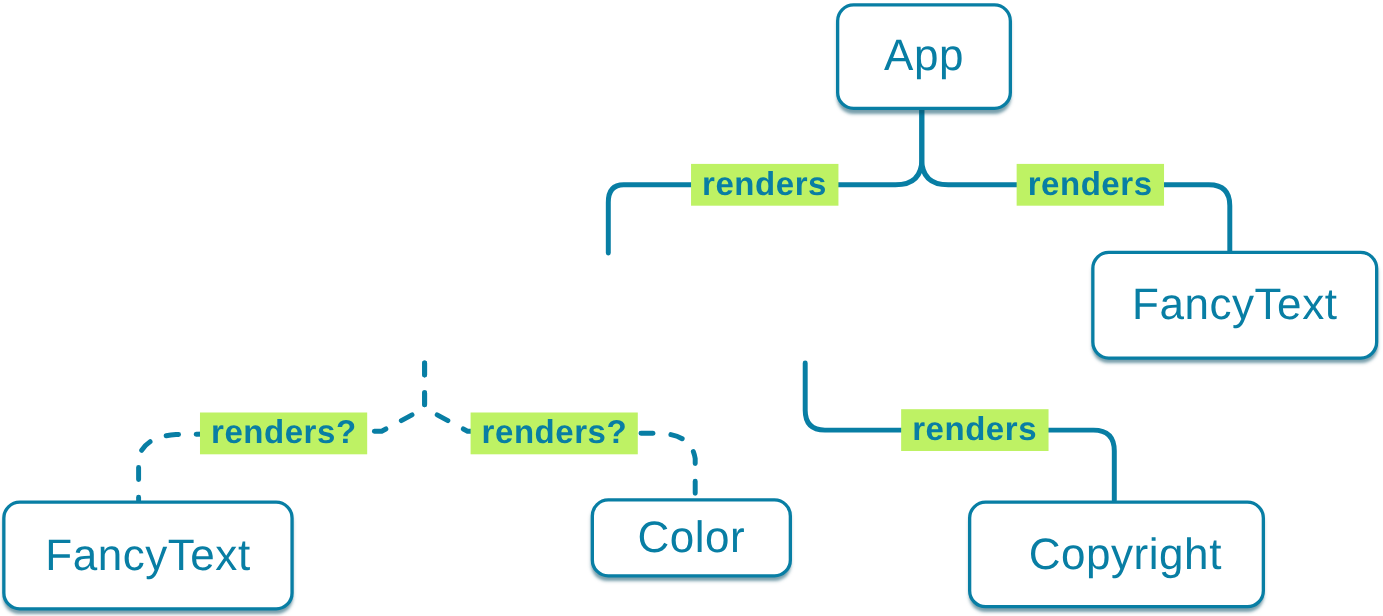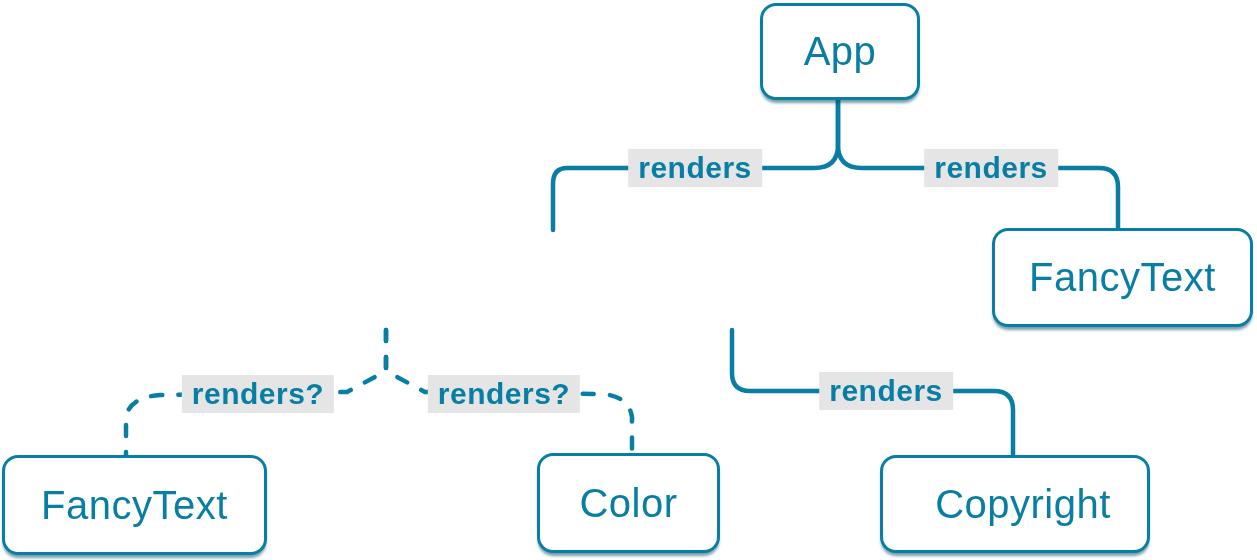--- a/index.html
+++ b/index.html
@@ -44,34 +44,34 @@
     justify-content: center;
     color: #087ea4;
     font-size: 40px;
     font-weight: 500;
     letter-spacing: 0.5px;
     white-space: nowrap;
   }
   .edge-label {
     position: absolute;
     transform: translate(-50%, -50%);
-    background: #e5e5e5;
+    background: #bef264;
     padding: 2px 10px;
     color: #087ea4;
     font-size: 30px;
     font-weight: 700;
     letter-spacing: 0.5px;
     white-space: nowrap;
   }
   
   .node-app                   { left: 760px; top: 3px;   width: 160px; height: 97px; }
   .node-inspiration-generator { left: 335px; top: 230px; width: 460px; height: 100px; }
   .node-fancy-text-top        { left: 992px; top: 228px; width: 261px; height: 99px; }
   .node-fancy-text-bottom     { left: 2px;   top: 455px; width: 265px; height: 100px; }
-  .node-color                 { left: 537px; top: 453px; width: 183px; height: 100px; }
+  .node-color                 { left: 537px; top: 453px; width: 183px; height: 72px; }
   .node-copyright             { left: 880px; top: 455px; width: 270px; height: 98px; padding-left: 16px; }
   
   .label-app-inspiration      { left: 695px;  top: 168px; }
   .label-app-fancytext        { left: 991px;  top: 168px; }
   .label-insp-fancytext       { left: 258px;  top: 394px; }
   .label-insp-color           { left: 504px;  top: 394px; }
   .label-insp-copyright       { left: 886px;  top: 391px; }
 </style>
 </head>
 <body>

